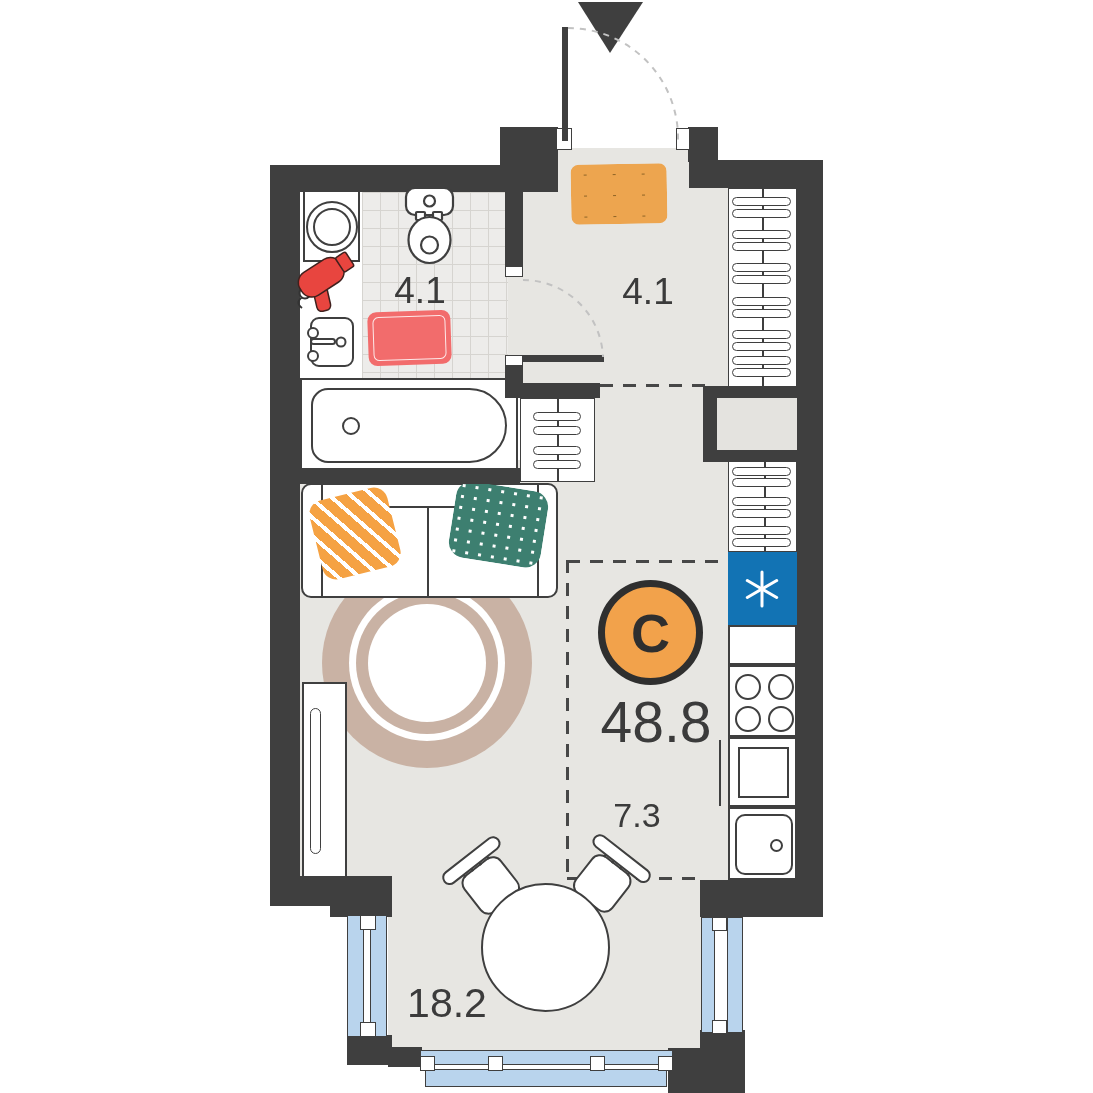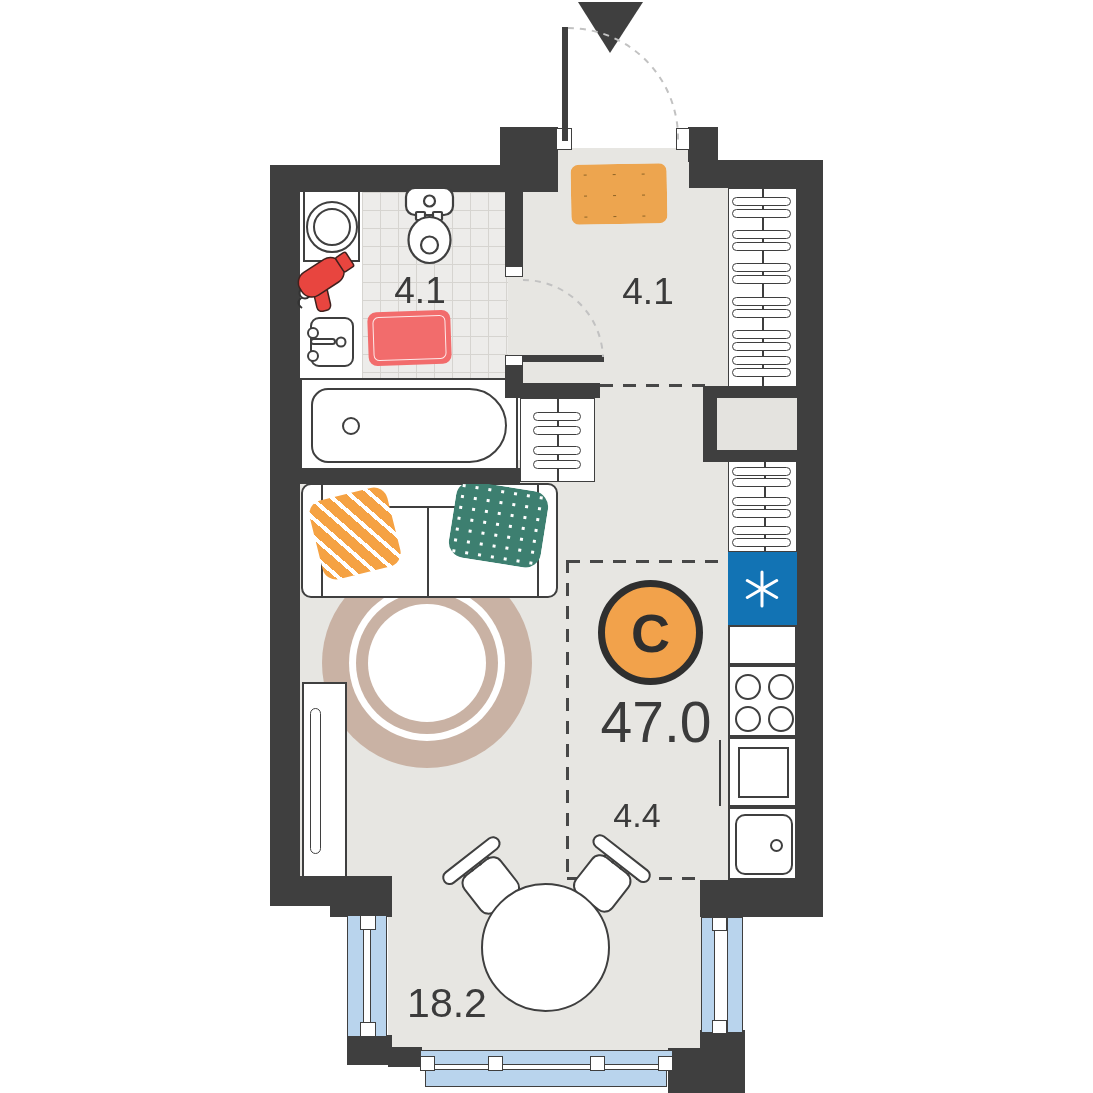--- a/index.html
+++ b/index.html
@@ -253,17 +253,17 @@
       <line x1="-14.7" y1="-8.5" x2="14.7" y2="8.5"></line>
       <line x1="-14.7" y1="8.5" x2="14.7" y2="-8.5"></line>
     </g>
   </svg>
 
   <span class="label" style="left:420px;top:291px;font-size:37px;">4.1</span>
   <span class="label" style="left:648px;top:292px;font-size:37px;">4.1</span>
   <div id="badge">
     <span>С</span>
   </div>
-  <span class="label" style="left:656px;top:722px;font-size:57px;">47.0</span>
-  <span class="label" style="left:637px;top:815px;font-size:34px;">4.4</span>
+  <span class="label" style="left:656px;top:722px;font-size:57px;">48.8</span>
+  <span class="label" style="left:637px;top:815px;font-size:34px;">7.3</span>
   <span class="label" style="left:447px;top:1003px;font-size:41px;">18.2</span>
 
 </div>
 
 </body></html>

